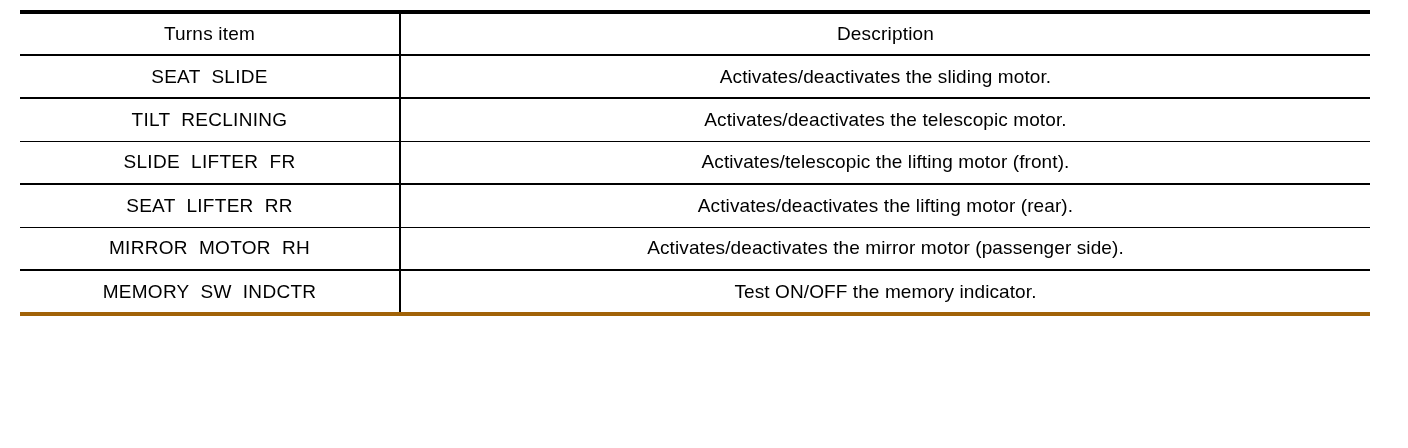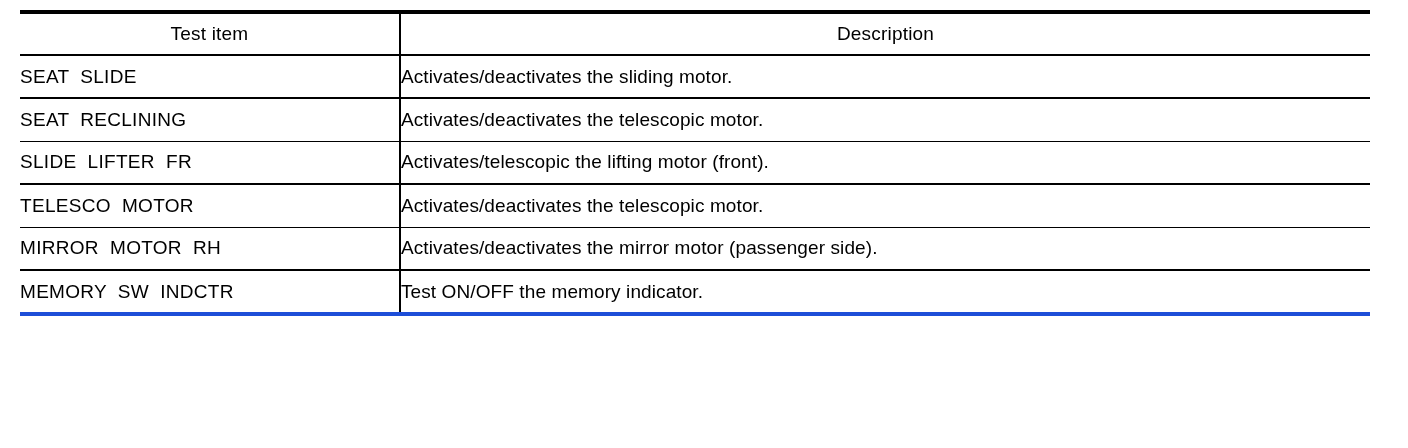--- a/index.html
+++ b/index.html
@@ -71,72 +71,72 @@
     border-bottom: 2px solid #000000;
     font-size: 19px;
     height: 41px;
   }
 
   .spec-table tbody tr.thin-rule td {
     border-bottom: 1px solid #000000;
   }
 
   .spec-table tbody tr.last-row td {
-    border-bottom: 4px solid #1d4ed8;
+    border-bottom: 4px solid #a16207;
   }
 
   .cell-item {
     padding-left: 15px;
-    text-align: left;
+    text-align: center;
     white-space: pre;
     letter-spacing: 0.3px;
   }
 
   .cell-desc {
     padding-left: 15px;
-    text-align: left;
+    text-align: center;
     white-space: pre;
     letter-spacing: 0.1px;
   }
 </style>
 </head>
 <body>
 
 <div class="page">
 
   <table class="spec-table">
     <thead>
       <tr class="header-row">
-        <th class="col-item">Test item</th>
+        <th class="col-item">Turns item</th>
         <th class="col-desc">Description</th>
       </tr>
     </thead>
     <tbody>
 
       <tr>
         <td class="cell-item col-item">SEAT  SLIDE</td>
         <td class="cell-desc col-desc">Activates/deactivates the sliding motor.</td>
       </tr>
 
       <tr class="thin-rule">
-        <td class="cell-item col-item">SEAT  RECLINING</td>
+        <td class="cell-item col-item">TILT  RECLINING</td>
         <td class="cell-desc col-desc">Activates/deactivates the telescopic motor.</td>
       </tr>
 
       <tr>
         <td class="cell-item col-item">SLIDE  LIFTER  FR</td>
         <td class="cell-desc col-desc">Activates/telescopic the lifting motor (front).</td>
       </tr>
 
+      <tr class="thin-rule">
+        <td class="cell-item col-item">SEAT  LIFTER  RR</td>
+        <td class="cell-desc col-desc">Activates/deactivates the lifting motor (rear).</td>
+      </tr>
 
 
-      <tr class="thin-rule">
-        <td class="cell-item col-item">TELESCO  MOTOR</td>
-        <td class="cell-desc col-desc">Activates/deactivates the telescopic motor.</td>
-      </tr>
 
       <tr>
         <td class="cell-item col-item">MIRROR  MOTOR  RH</td>
         <td class="cell-desc col-desc">Activates/deactivates the mirror motor (passenger side).</td>
       </tr>
 
 
       <tr class="last-row">
         <td class="cell-item col-item">MEMORY  SW  INDCTR</td>
         <td class="cell-desc col-desc">Test ON/OFF the memory indicator.</td>

